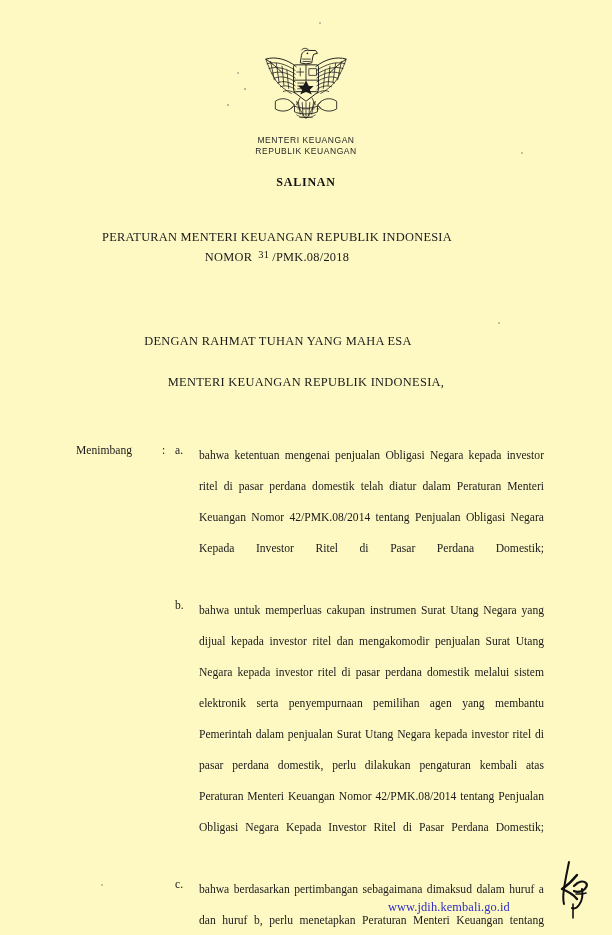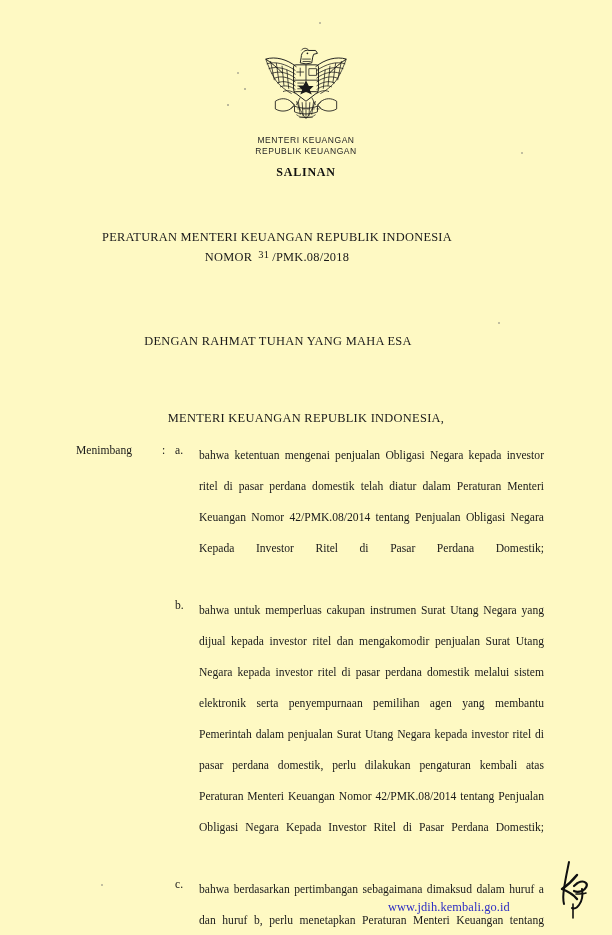--- a/index.html
+++ b/index.html
@@ -35,21 +35,21 @@
   }
   .ministry-caption {
     margin-top: 5px;
     font-family: "Liberation Sans", "DejaVu Sans", sans-serif;
     font-size: 8.5px;
     letter-spacing: 0.55px;
     line-height: 10.5px;
     color: #262626;
   }
   .salinan {
-    margin-top: 9px;
+    margin-top: 19px;
     font-family: "Liberation Serif", "DejaVu Serif", serif;
     font-weight: bold;
     font-size: 12px;
     letter-spacing: 0.8px;
     color: #111111;
   }
 
   
   .title-block {
     position: absolute;
@@ -80,21 +80,20 @@
     letter-spacing: 0.3px;
   }
   .issuer {
     position: absolute;
     left: 0;
     top: 375px;
     width: 612px;
     text-align: center;
     font-size: 12.4px;
     letter-spacing: 0.3px;
-    margin-top: 36px;
   }
 
   
   .considering {
     position: absolute;
     left: 76px;
     top: 440px;
     width: 468px;
   }
   .considering-row {

